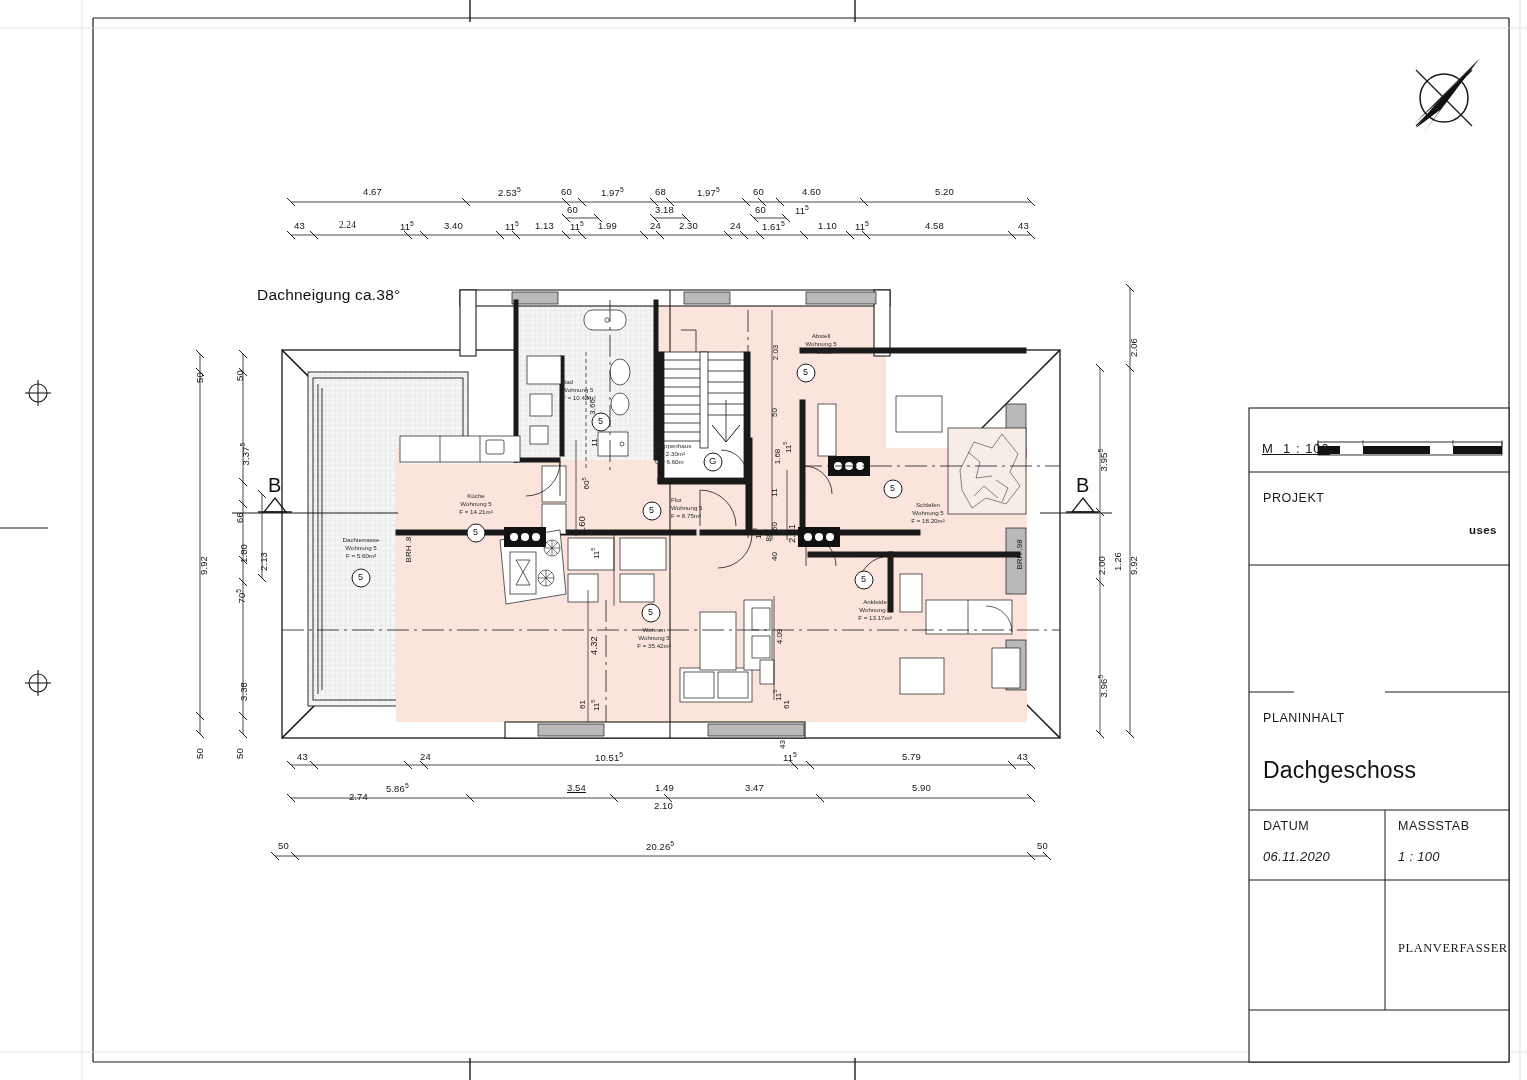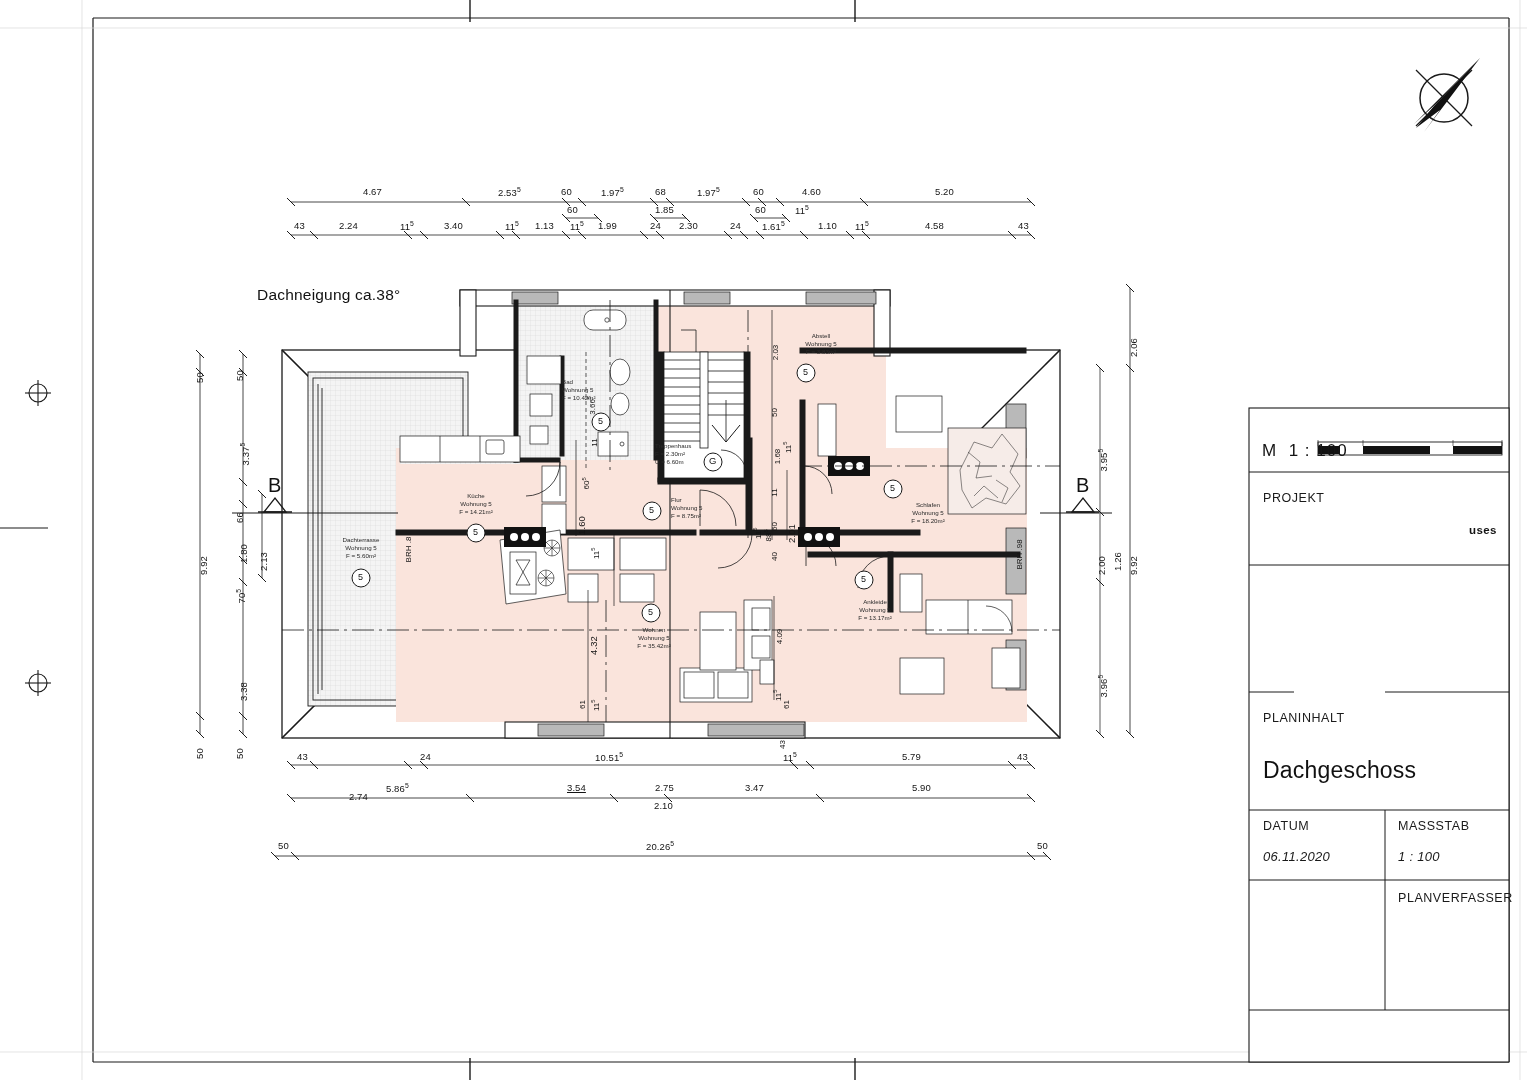--- a/index.html
+++ b/index.html
@@ -27,21 +27,21 @@
   .dim        { font-size: 9.5px; letter-spacing: .1px; }
   .dim-sm     { font-size: 8px; }
   .room       { font-size: 6.2px; line-height: 1.25; text-align: center; color: #2a2a2a; }
   .rot90      { transform: rotate(-90deg); }
   .sup        { font-size: 0.72em; vertical-align: super; }
 
   
   .tb-label   { font-size: 12.5px; letter-spacing: .55px; color: #1a1a1a; }
   .tb-value   { font-size: 13px; letter-spacing: .3px; color: #1a1a1a; font-style: italic; }
   .tb-big     { font-size: 23px; letter-spacing: .2px; color: #111; }
-  .tb-scale   { font-size: 17px; letter-spacing: 1px; }
+  .tb-scale   { font-size: 13px; letter-spacing: 1px; text-decoration: underline; }
   .tb-uses    { font-size: 11.5px; font-weight: bold; letter-spacing: .4px; }
 
   .note-dachneigung { font-size: 15.5px; letter-spacing: .2px; color: #111; }
   .sect-letter { font-size: 20px; color: #111; }
 </style>
 </head>
 <body>
 
 <div class="sheet">
 
@@ -576,26 +576,26 @@
   <div class="t dim" style="left:498px; top:186px;">2.53<span class="sup">5</span></div>
   <div class="t dim" style="left:561px; top:186px;">60</div>
   <div class="t dim" style="left:601px; top:186px;">1.97<span class="sup">5</span></div>
   <div class="t dim" style="left:655px; top:186px;">68</div>
   <div class="t dim" style="left:697px; top:186px;">1.97<span class="sup">5</span></div>
   <div class="t dim" style="left:753px; top:186px;">60</div>
   <div class="t dim" style="left:802px; top:186px;">4.60</div>
   <div class="t dim" style="left:935px; top:186px;">5.20</div>
 
   <div class="t dim" style="left:567px; top:204px;">60</div>
-  <div class="t dim" style="left:655px; top:204px;">1.85</div>
+  <div class="t dim" style="left:655px; top:204px;">3.18</div>
   <div class="t dim" style="left:755px; top:204px;">60</div>
   <div class="t dim" style="left:795px; top:204px;">11<span class="sup">5</span></div>
 
   <div class="t dim" style="left:294px; top:220px;">43</div>
-  <div class="t dim" style="left:339px; top:220px;">2.24</div>
+  <div class="t dim" style="left:339px; top:220px;font-family:Liberation Serif, serif;">2.24</div>
   <div class="t dim" style="left:400px; top:220px;">11<span class="sup">5</span></div>
   <div class="t dim" style="left:444px; top:220px;">3.40</div>
   <div class="t dim" style="left:505px; top:220px;">11<span class="sup">5</span></div>
   <div class="t dim" style="left:535px; top:220px;text-align:center;">1.13</div>
   <div class="t dim" style="left:570px; top:220px;">11<span class="sup">5</span></div>
   <div class="t dim" style="left:598px; top:220px;">1.99</div>
   <div class="t dim" style="left:650px; top:220px;">24</div>
   <div class="t dim" style="left:679px; top:220px;">2.30</div>
   <div class="t dim" style="left:730px; top:220px;">24</div>
   <div class="t dim" style="left:762px; top:220px;">1.61<span class="sup">5</span></div>
@@ -628,21 +628,21 @@
   <div class="t dim" style="left:297px; top:751px;">43</div>
   <div class="t dim" style="left:349px; top:751px;margin-top:40px;">2.74</div>
   <div class="t dim" style="left:420px; top:751px;">24</div>
   <div class="t dim" style="left:595px; top:751px;">10.51<span class="sup">5</span></div>
   <div class="t dim" style="left:783px; top:751px;">11<span class="sup">5</span></div>
   <div class="t dim" style="left:902px; top:751px;">5.79</div>
   <div class="t dim" style="left:1017px; top:751px;">43</div>
 
   <div class="t dim" style="left:386px; top:782px;">5.86<span class="sup">5</span></div>
   <div class="t dim" style="left:567px; top:782px;text-decoration:underline;">3.54</div>
-  <div class="t dim" style="left:655px; top:782px;">2.75</div>
+  <div class="t dim" style="left:655px; top:782px;">1.49</div>
   <div class="t dim" style="left:745px; top:782px;">3.47</div>
   <div class="t dim" style="left:912px; top:782px;">5.90</div>
   <div class="t dim" style="left:654px; top:800px;">2.10</div>
 
   <div class="t dim" style="left:278px; top:840px;">50</div>
   <div class="t dim" style="left:646px; top:840px;">20.26<span class="sup">5</span></div>
   <div class="t dim" style="left:1037px; top:840px;">50</div>
 
   <div class="t dim-sm rot90" style="left:582px; top:400px;">3.66<span class="sup">5</span></div>
   <div class="t dim-sm rot90" style="left:590px; top:438px;">11</div>
@@ -678,14 +678,14 @@
 
   <div class="t tb-label" style="left:1263px; top:711px;">PLANINHALT</div>
   <div class="t tb-big" style="left:1263px; top:757px;">Dachgeschoss</div>
 
   <div class="t tb-label" style="left:1263px; top:819px;">DATUM</div>
   <div class="t tb-value" style="left:1263px; top:849px;">06.11.2020</div>
 
   <div class="t tb-label" style="left:1398px; top:819px;">MASSSTAB</div>
   <div class="t tb-value" style="left:1398px; top:849px;">1 : 100</div>
 
-  <div class="t tb-label" style="left:1398px; top:891px;">PLANVERFASSER</div>
+  <div class="t tb-label" style="left:1398px; top:941px;font-family:Liberation Serif, serif;">PLANVERFASSER</div>
 </div>
 
 </body></html>

